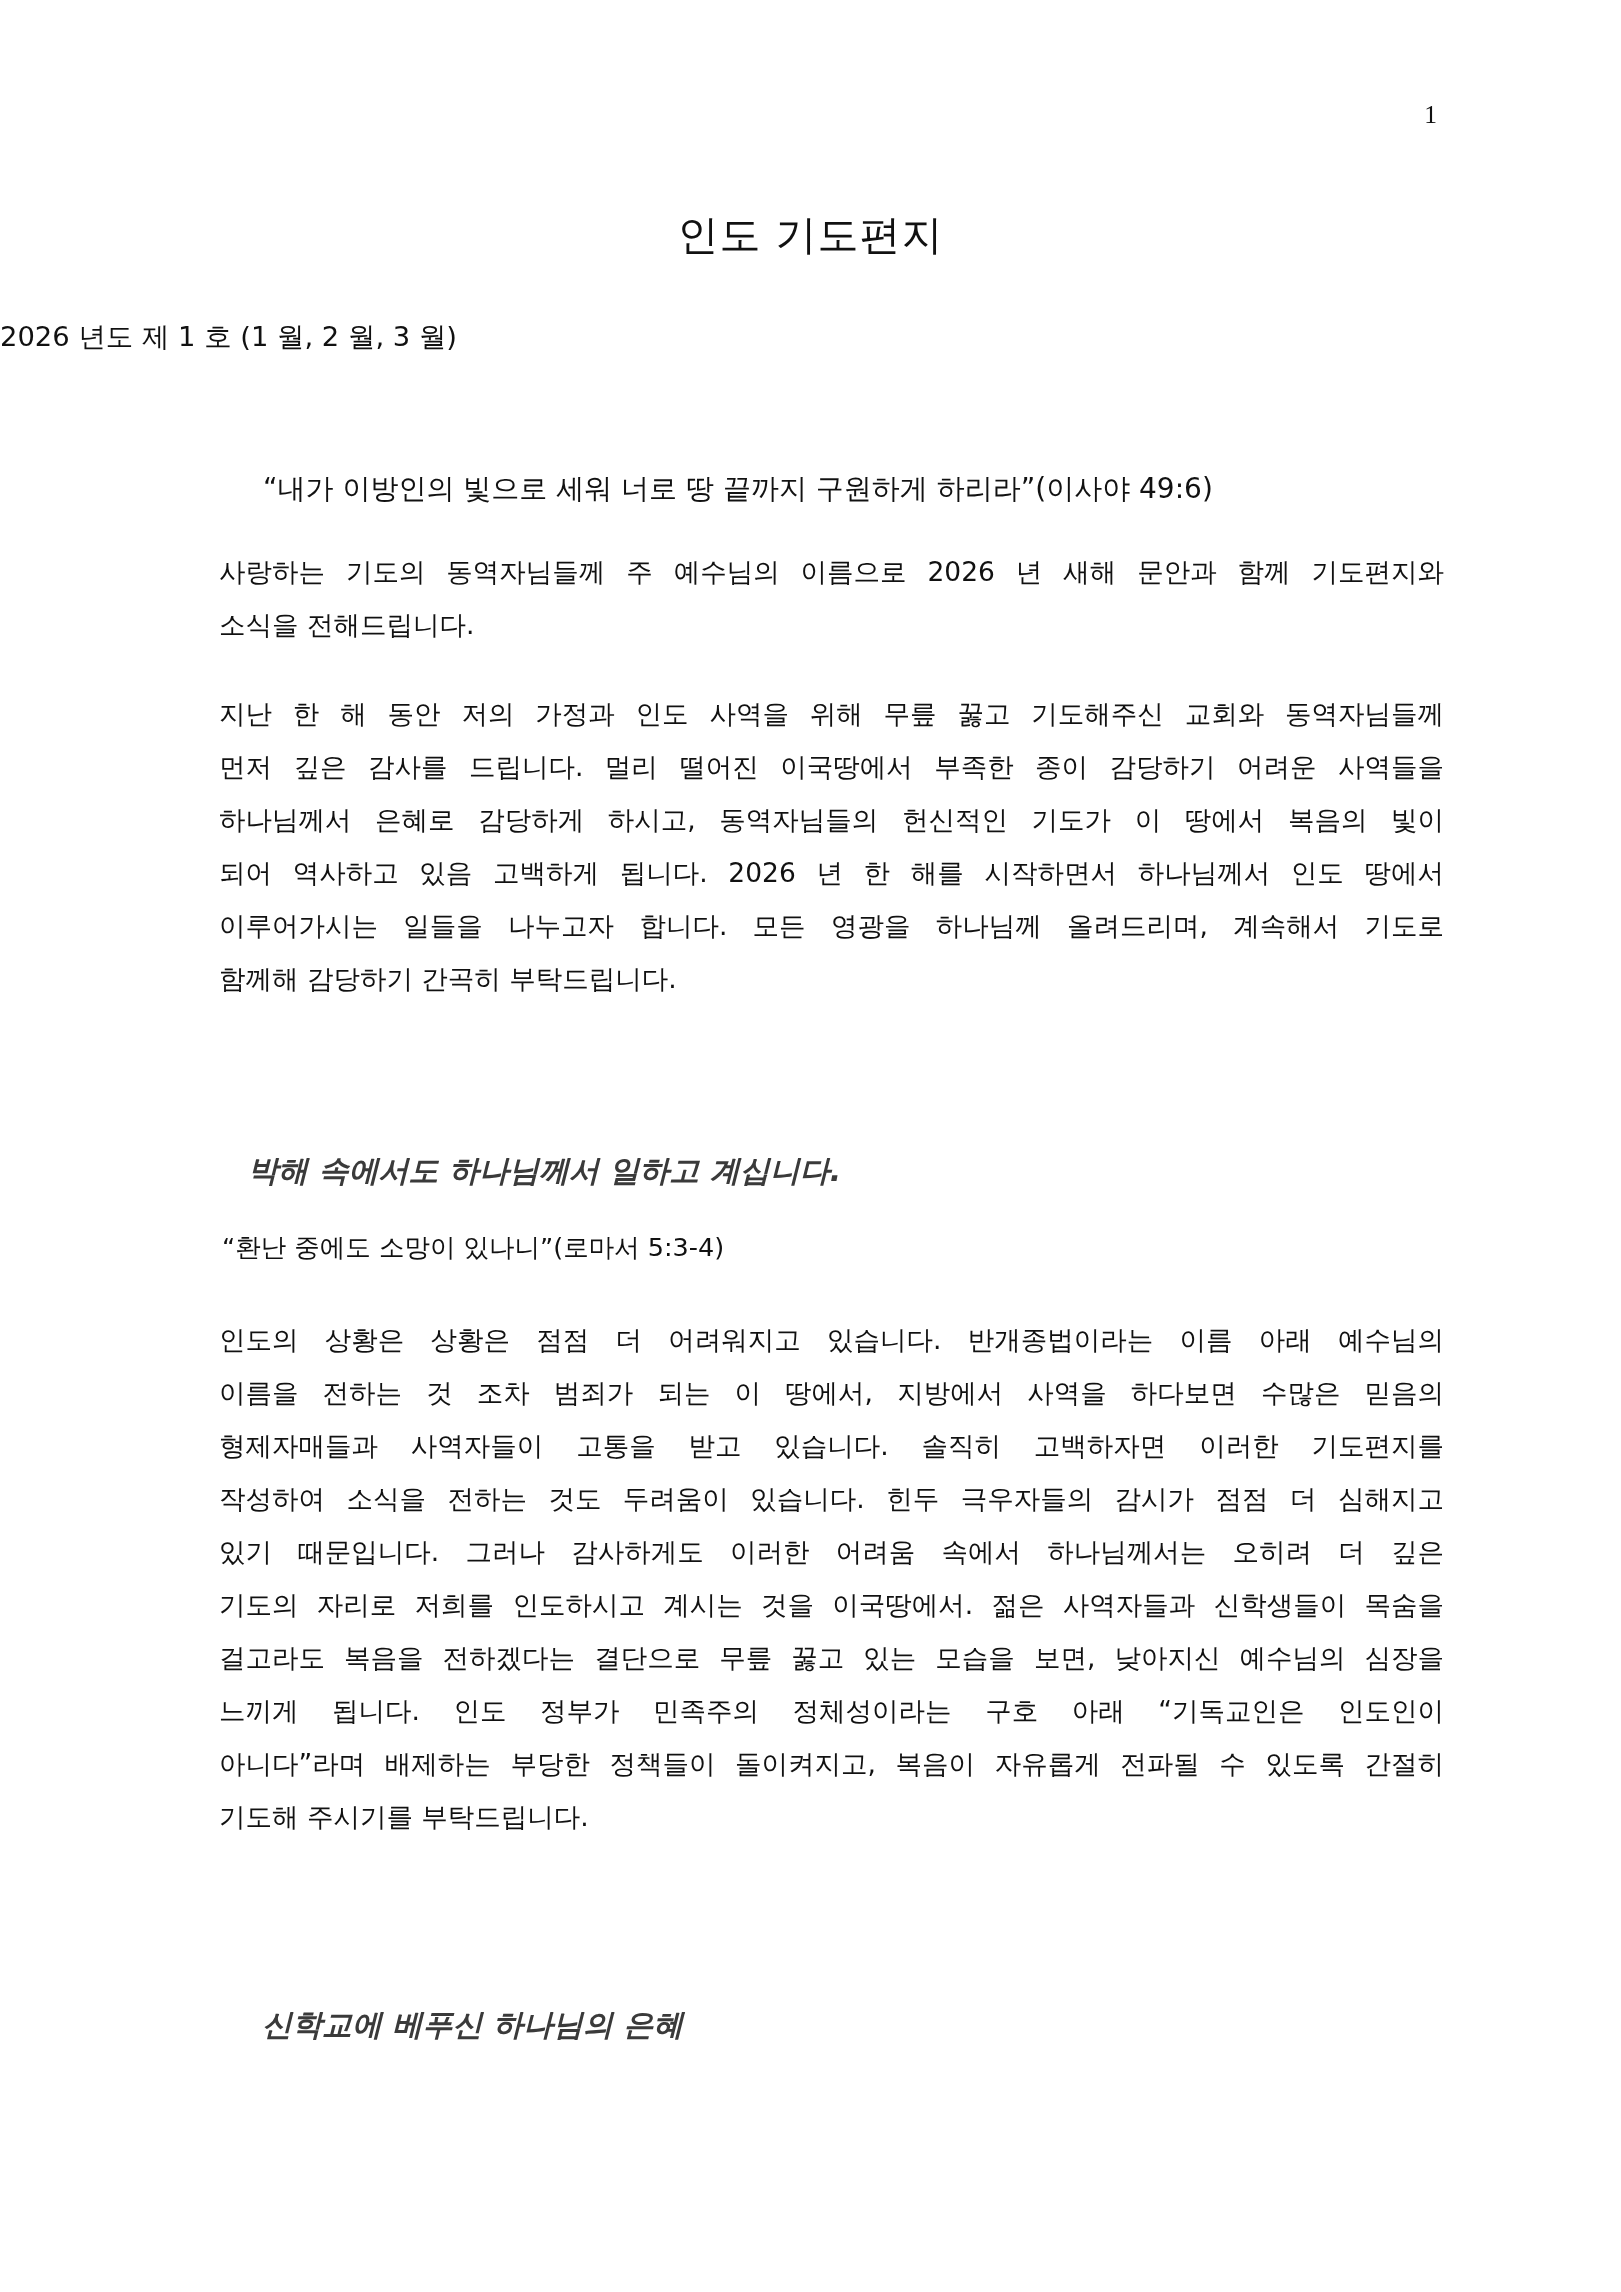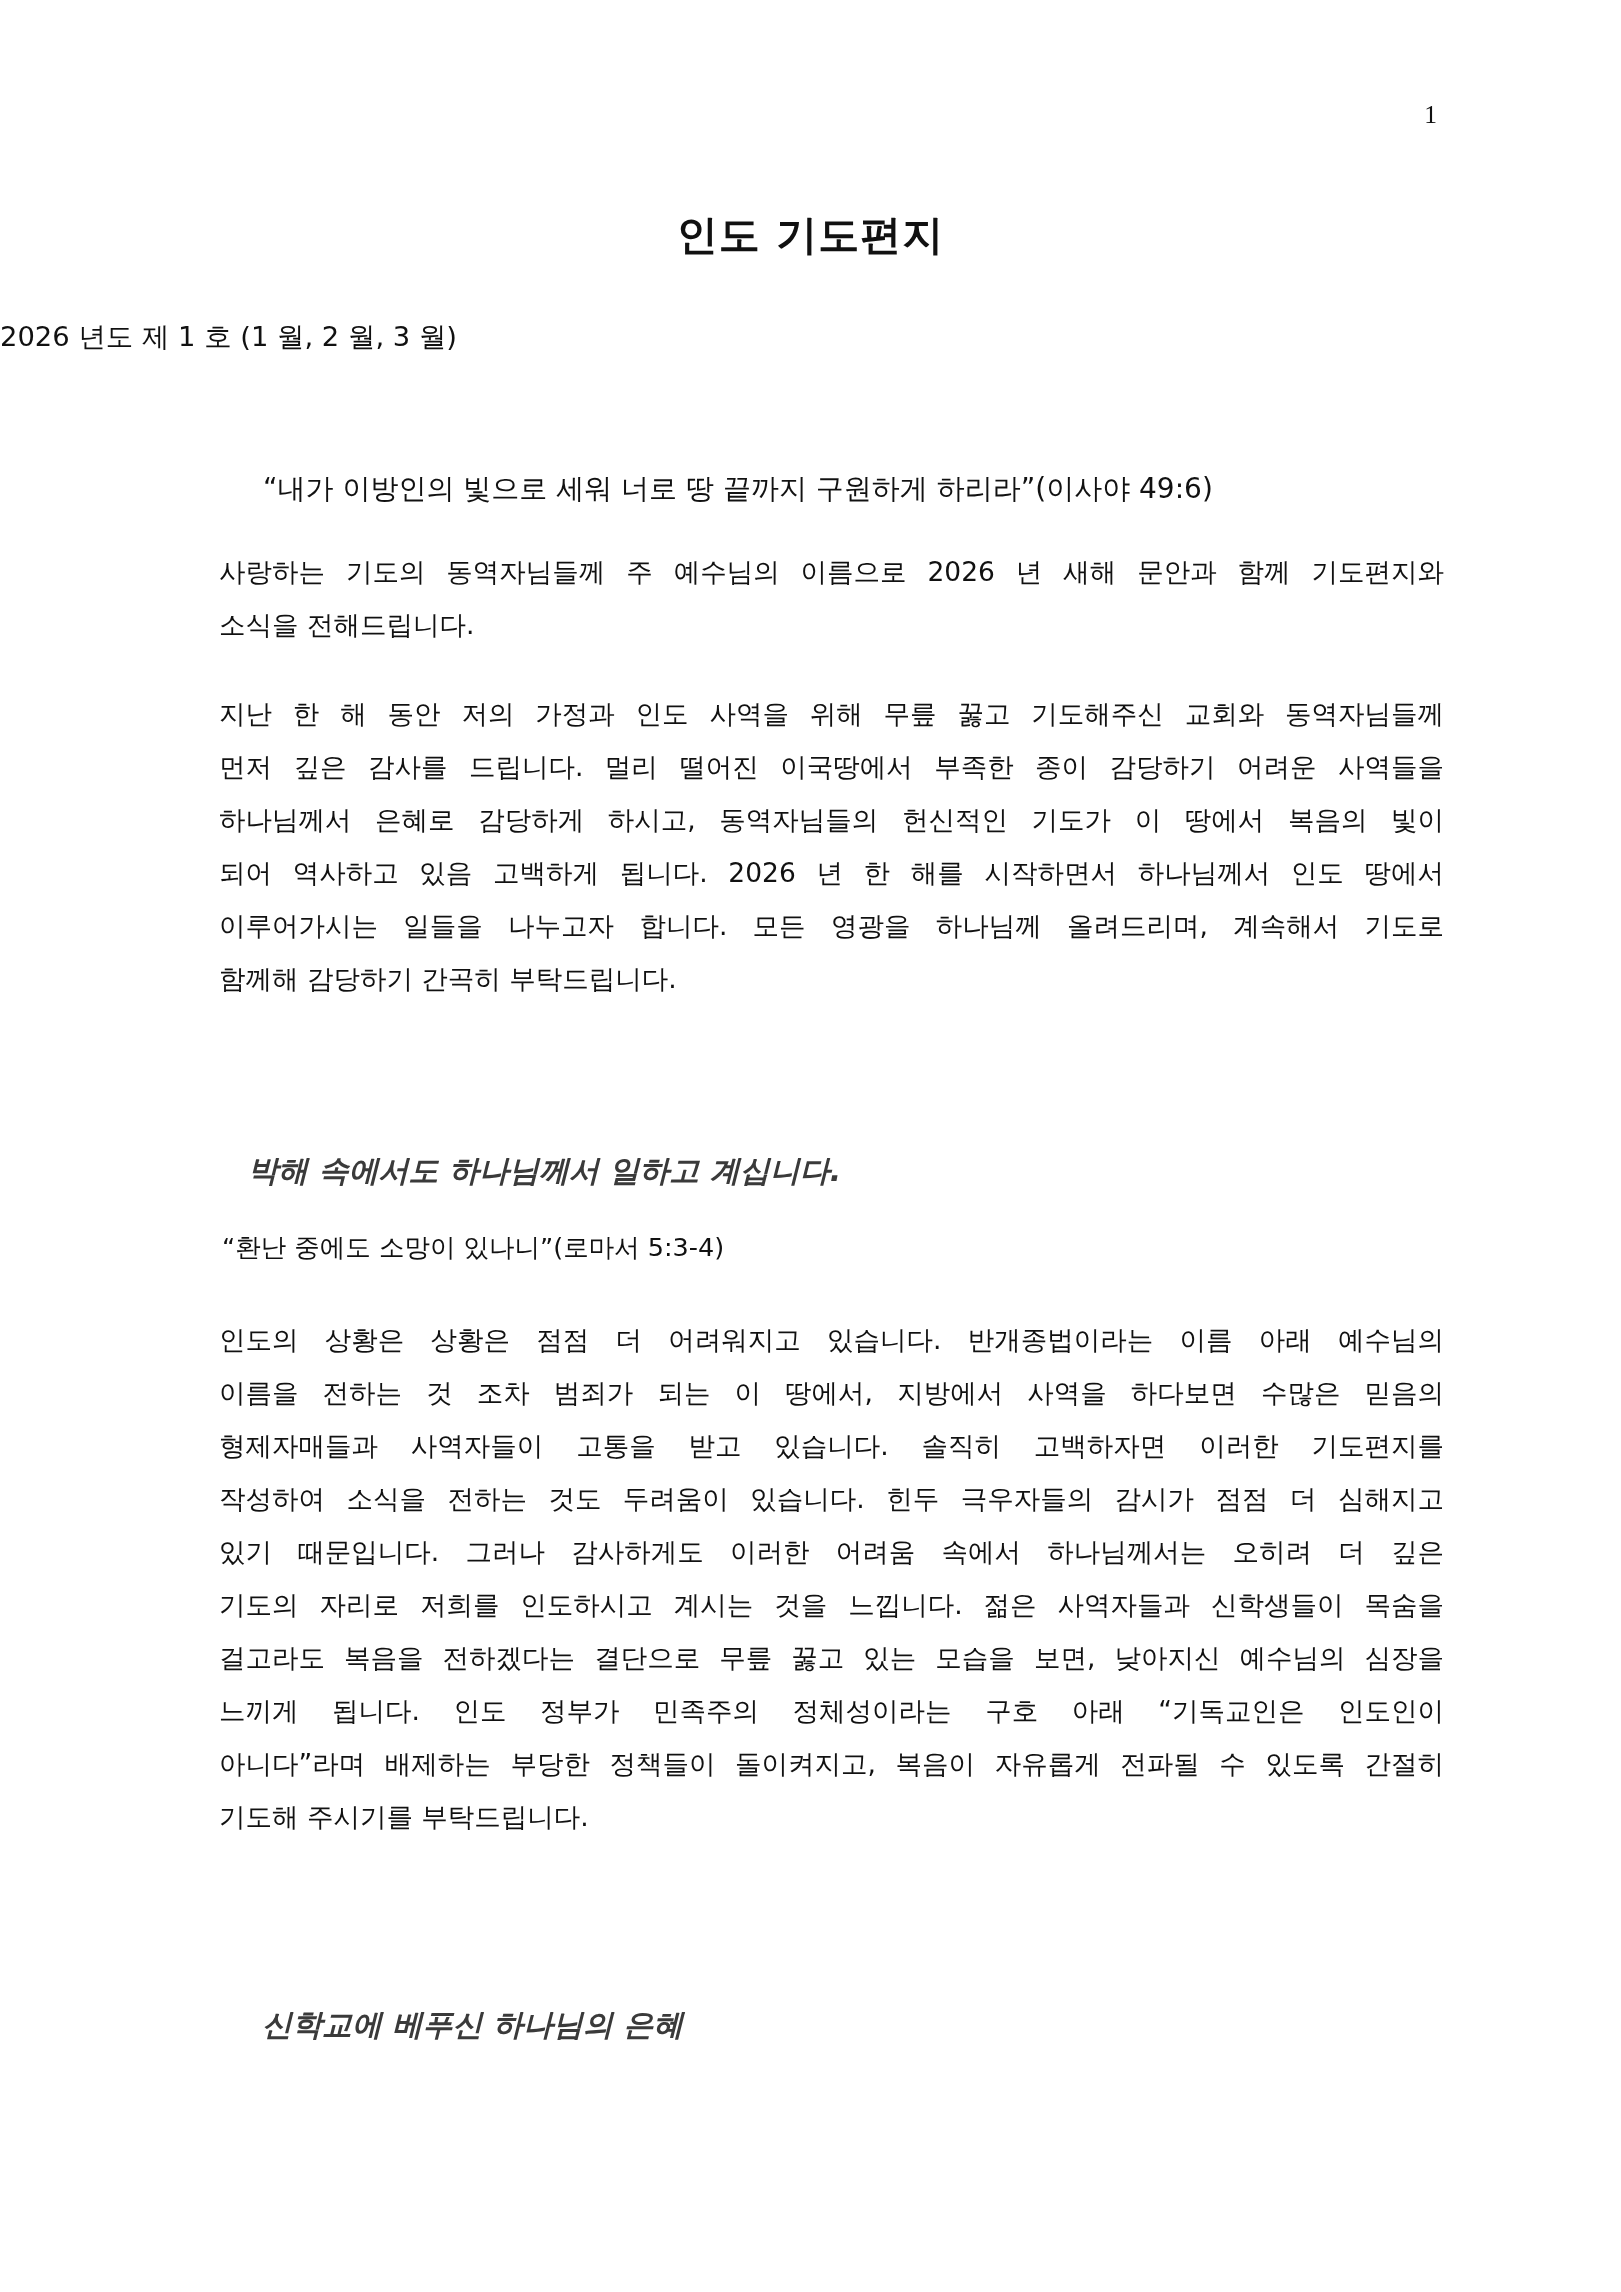--- a/index.html
+++ b/index.html
@@ -1,20 +1,20 @@
 <!DOCTYPE html>
 <html><head>
 <meta charset="utf-8">
 <style>
   html, body { margin: 0; padding: 0; background: #ffffff; }
   body { width: 1621px; height: 2293px; position: relative; overflow: hidden;
          font-family: "DejaVu Sans", "Liberation Sans", sans-serif; color: #111; }
   .page { position: absolute; left: 0; top: 0; width: 1621px; height: 2293px; background: #fff; }
   .page-number { position: absolute; right: 184px; top: 100px; font-size: 25.5px; font-family: "Liberation Serif", serif; }
-  .title { position: absolute; left: 0; width: 1621px; top: 208px; text-align: center; font-size: 41px; font-weight: bold; margin: 0; letter-spacing: 1px; }
+  .title { position: absolute; left: 0; width: 1621px; top: 208px; text-align: center; font-size: 41px; font-weight: normal; margin: 0; letter-spacing: 1px; }
   .subtitle { position: absolute; left: 0; width: 1621px; top: 319px; text-align: left; font-size: 27.4px; }
   .epigraph { position: absolute; left: 263px; top: 470px; font-size: 28px; }
   .para { position: absolute; left: 219px; width: 1225px; font-size: 26.5px; line-height: 53px; text-align: justify; text-align-last: left; margin: 0; }
   .para .line { display: block; white-space: nowrap; text-align: justify; text-align-last: justify; }
   .para .line.last { text-align-last: left; }
   .p1 { top: 545px; }
   .p2 { top: 687px; }
   .heading { position: absolute; font-size: 30px; font-weight: bold; font-style: italic; color: #3a3a3a; margin: 9px; }
   .h1 { left: 239px; top: 1142px; }
   .h2 { left: 253px; top: 1996px; }
@@ -46,21 +46,21 @@
 
   <h2 class="heading h1">박해 속에서도 하나님께서 일하고 계십니다.</h2>
   <div class="verse">“환난 중에도 소망이 있나니”(로마서 5:3-4)</div>
 
   <p class="para p3">
     <span class="line">  인도의 상황은 상황은 점점 더 어려워지고 있습니다. 반개종법이라는 이름 아래 예수님의</span>
     <span class="line">이름을 전하는 것 조차 범죄가 되는 이 땅에서, 지방에서 사역을 하다보면 수많은 믿음의</span>
     <span class="line">형제자매들과 사역자들이 고통을 받고 있습니다. 솔직히 고백하자면 이러한 기도편지를</span>
     <span class="line">작성하여 소식을 전하는 것도 두려움이 있습니다. 힌두 극우자들의 감시가 점점 더 심해지고</span>
     <span class="line">있기 때문입니다. 그러나 감사하게도 이러한 어려움 속에서 하나님께서는 오히려 더 깊은</span>
-    <span class="line">기도의 자리로 저희를 인도하시고 계시는 것을 느낍니다. 젊은 사역자들과 신학생들이 목숨을</span>
+    <span class="line">기도의 자리로 저희를 인도하시고 계시는 것을 이국땅에서. 젊은 사역자들과 신학생들이 목숨을</span>
     <span class="line">걸고라도 복음을 전하겠다는 결단으로 무릎 꿇고 있는 모습을 보면, 낮아지신 예수님의 심장을</span>
     <span class="line">느끼게 됩니다. 인도 정부가 민족주의 정체성이라는 구호 아래 “기독교인은 인도인이</span>
     <span class="line">아니다”라며 배제하는 부당한 정책들이 돌이켜지고, 복음이 자유롭게 전파될 수 있도록 간절히</span>
     <span class="line last">기도해 주시기를 부탁드립니다.</span>
   </p>
 
   <h2 class="heading h2">신학교에 베푸신 하나님의 은혜</h2>
 </div>
 
 

